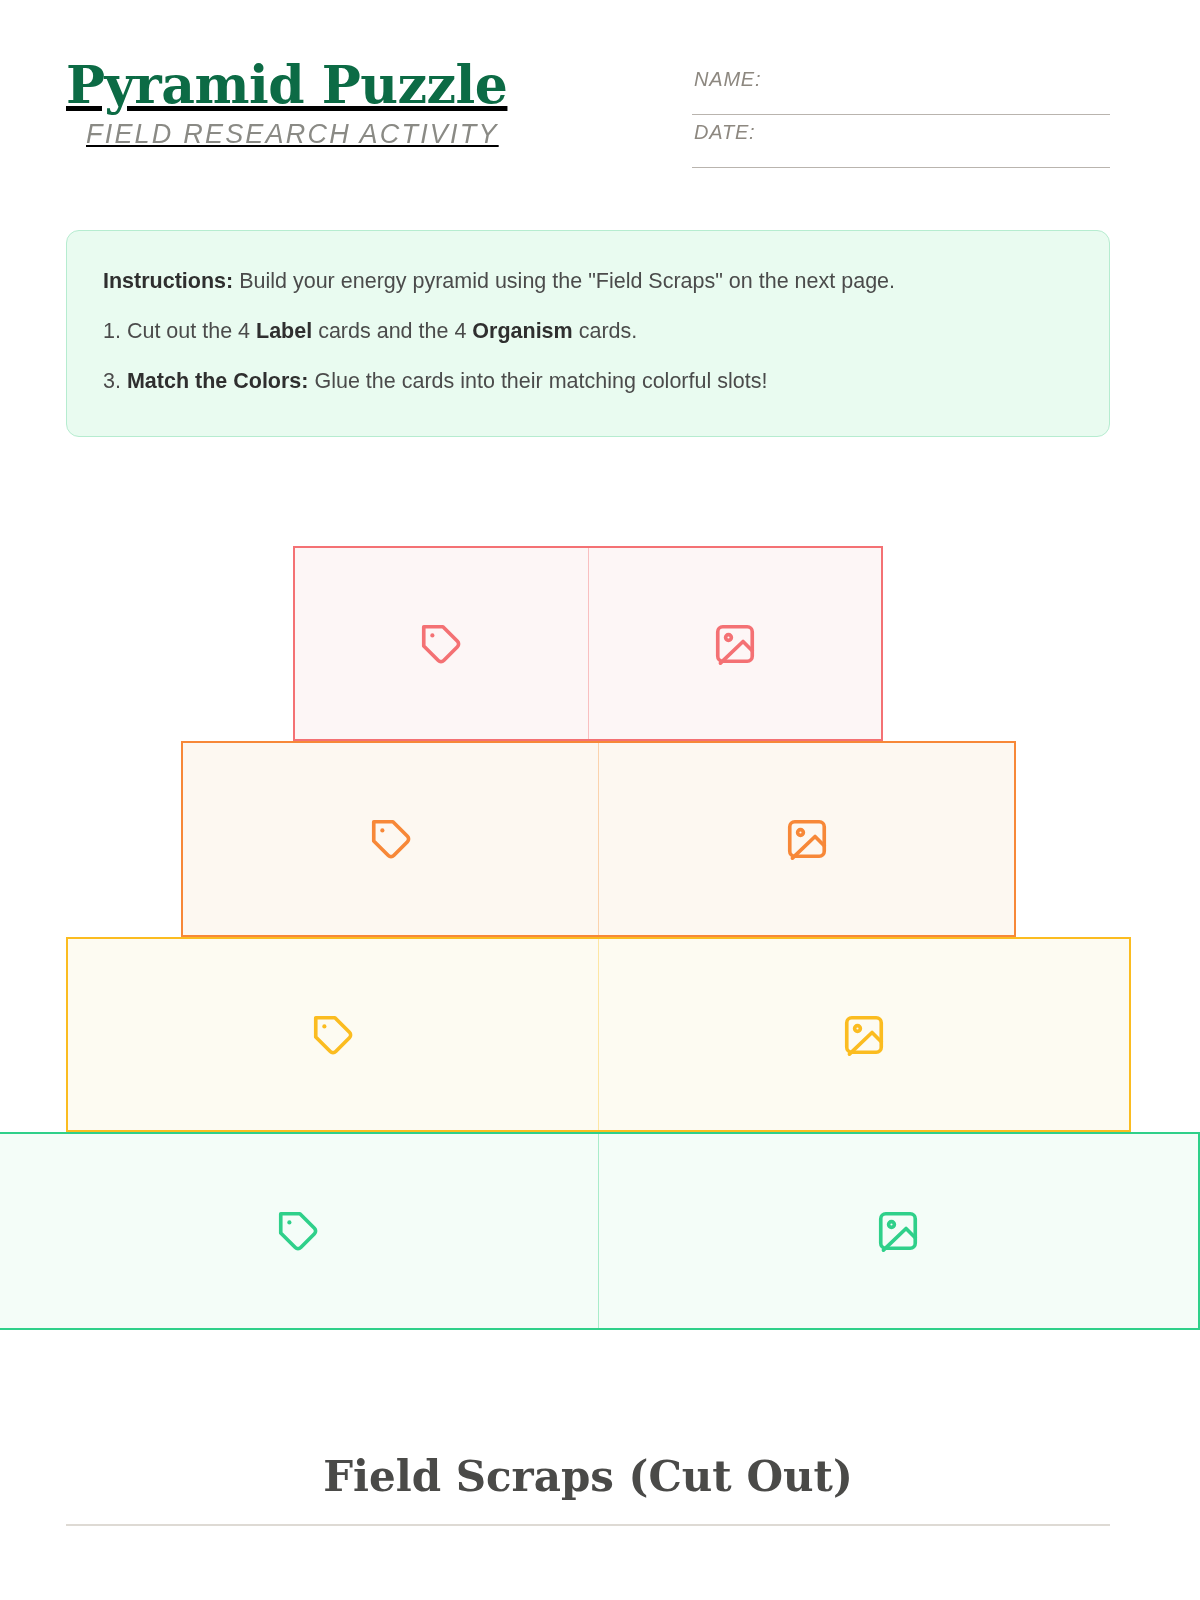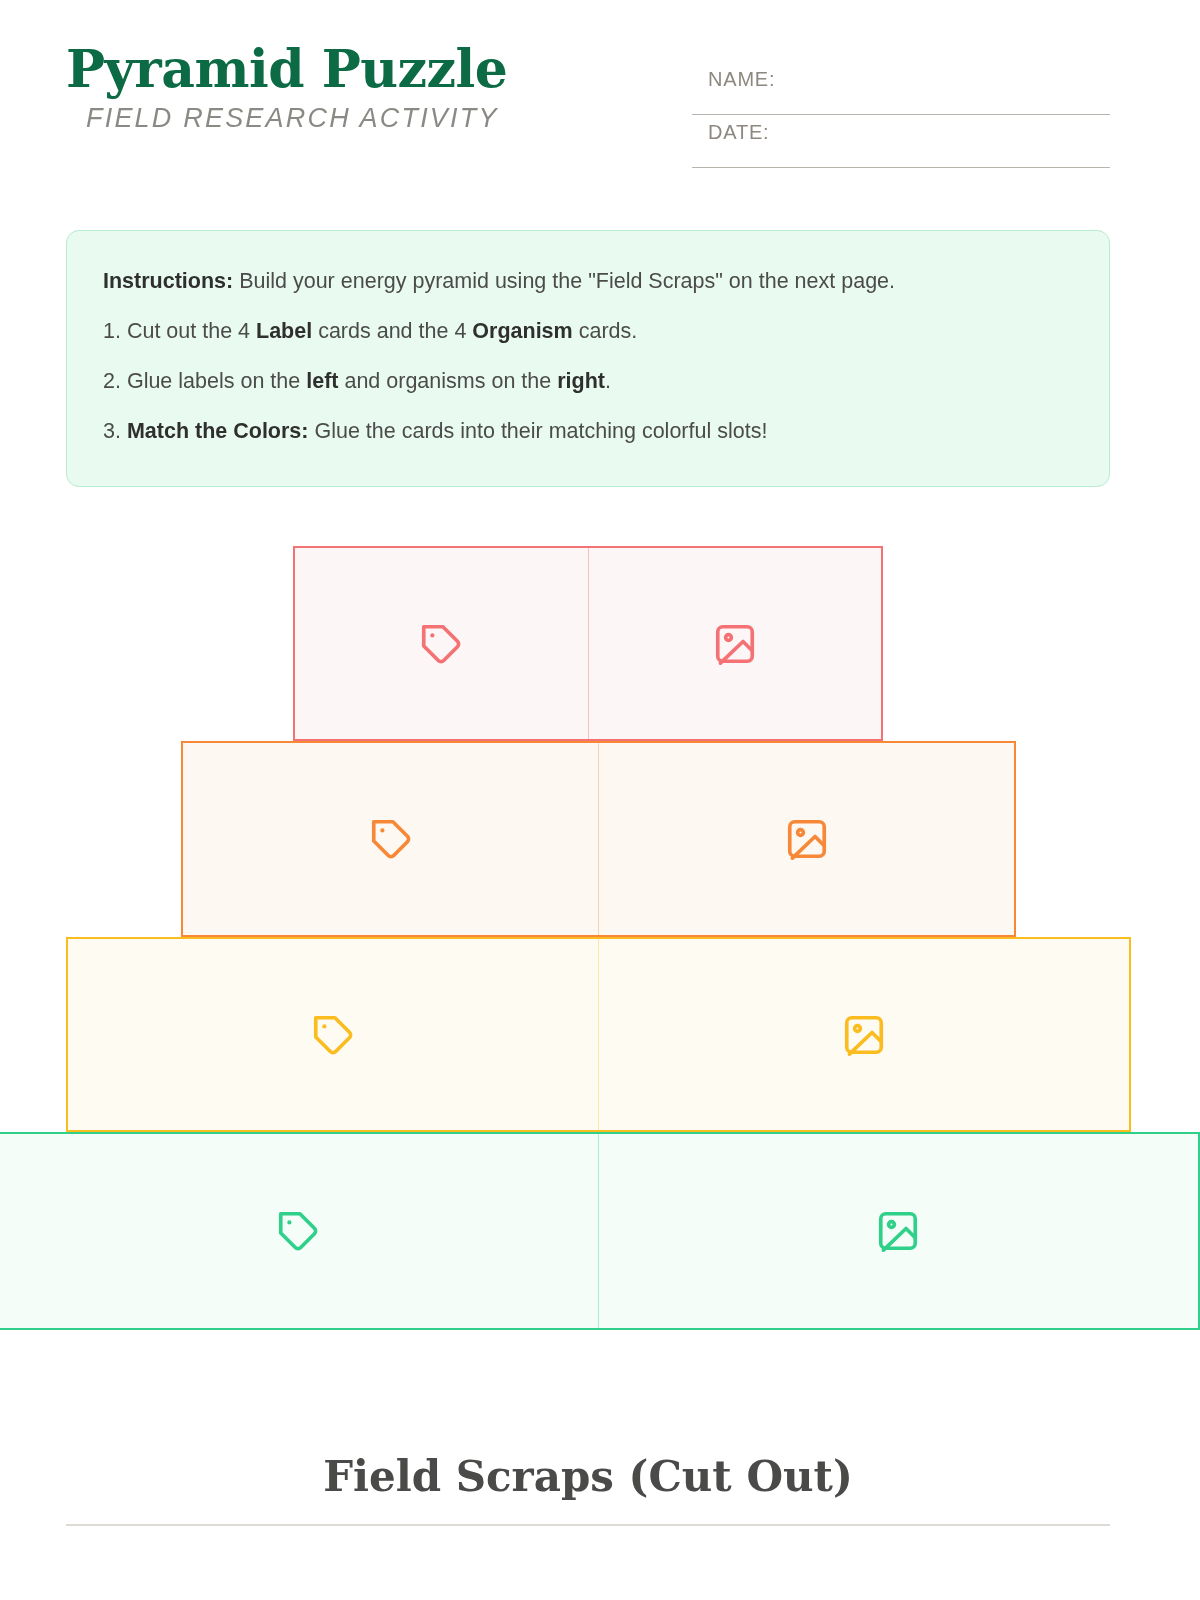--- a/index.html
+++ b/index.html
@@ -25,21 +25,22 @@
   .header {
     position: absolute;
     top: 0;
     left: 0;
     width: 1200px;
     height: 200px;
   }
   .title-block {
     position: absolute;
     left: 66px;
-    top: 42px;
+    top: 58px;
+    text-decoration: underline;
   }
   .worksheet-title {
     font-family: "DejaVu Serif", "Liberation Serif", serif;
     font-size: 52px;
     font-weight: 700;
     color: #0c6b45;
     line-height: 1.05;
     letter-spacing: -0.5px;
     margin: 0;
     white-space: nowrap;
@@ -60,25 +61,26 @@
     top: 62px;
     width: 418px;
   }
   .meta-row {
     position: relative;
     height: 52px;
     border-bottom: 1.6px solid #b9b4ae;
   }
   .meta-label {
     position: absolute;
-    left: 16px;
+    left: 2px;
     top: 6px;
     font-size: 20px;
     color: #8d8880;
     letter-spacing: 0.8px;
+    font-style: italic;
   }
   .meta-line-fill {
     position: absolute;
     left: 96px;
     right: 0;
     top: 6px;
     height: 26px;
   }
 
   
@@ -186,21 +188,20 @@
         <span class="meta-line-fill"></span>
       </div>
     </div>
   </div>
 
   <div class="instructions">
     <div class="instr-line">
       <b>Instructions:</b><span> Build your energy pyramid using the "Field Scraps" on the next page.</span>
     </div>
     <div class="instr-line"><span>1. </span><span>Cut out the 4 </span><b>Label</b><span> cards and the 4 </span><b>Organism</b><span> cards.</span></div>
-    <div class="instr-line"><span>2. </span><span>Glue labels on the </span><b>left</b><span> and organisms on the </span><b>right</b><span>.</span></div>
     <div class="instr-line"><span>3. </span><b>Match the Colors:</b><span> Glue the cards into their matching colorful slots!</span></div>
   </div>
 
   <div class="pyramid">
       <div class="tier" style="left: 293px; top: 546px; width: 590px; height: 195px; background: rgb(253, 246, 246); border: 2.6px solid rgb(244, 113, 116);">
         <div class="slot slot-left">
           <span>
             <svg class="icon-svg" width="46" height="46" viewBox="0 0 24 24" fill="none" stroke="#f47174" stroke-width="1.9" stroke-linecap="round" stroke-linejoin="round">
               <path d="M20.59 13.41 13.42 20.58a2 2 0 0 1-2.83 0L3 13V3h10l7.59 7.59a2 2 0 0 1 0 2.82Z"></path>
               <circle cx="7.5" cy="7.5" r="1.1" fill="#f47174" stroke="none"></circle>

